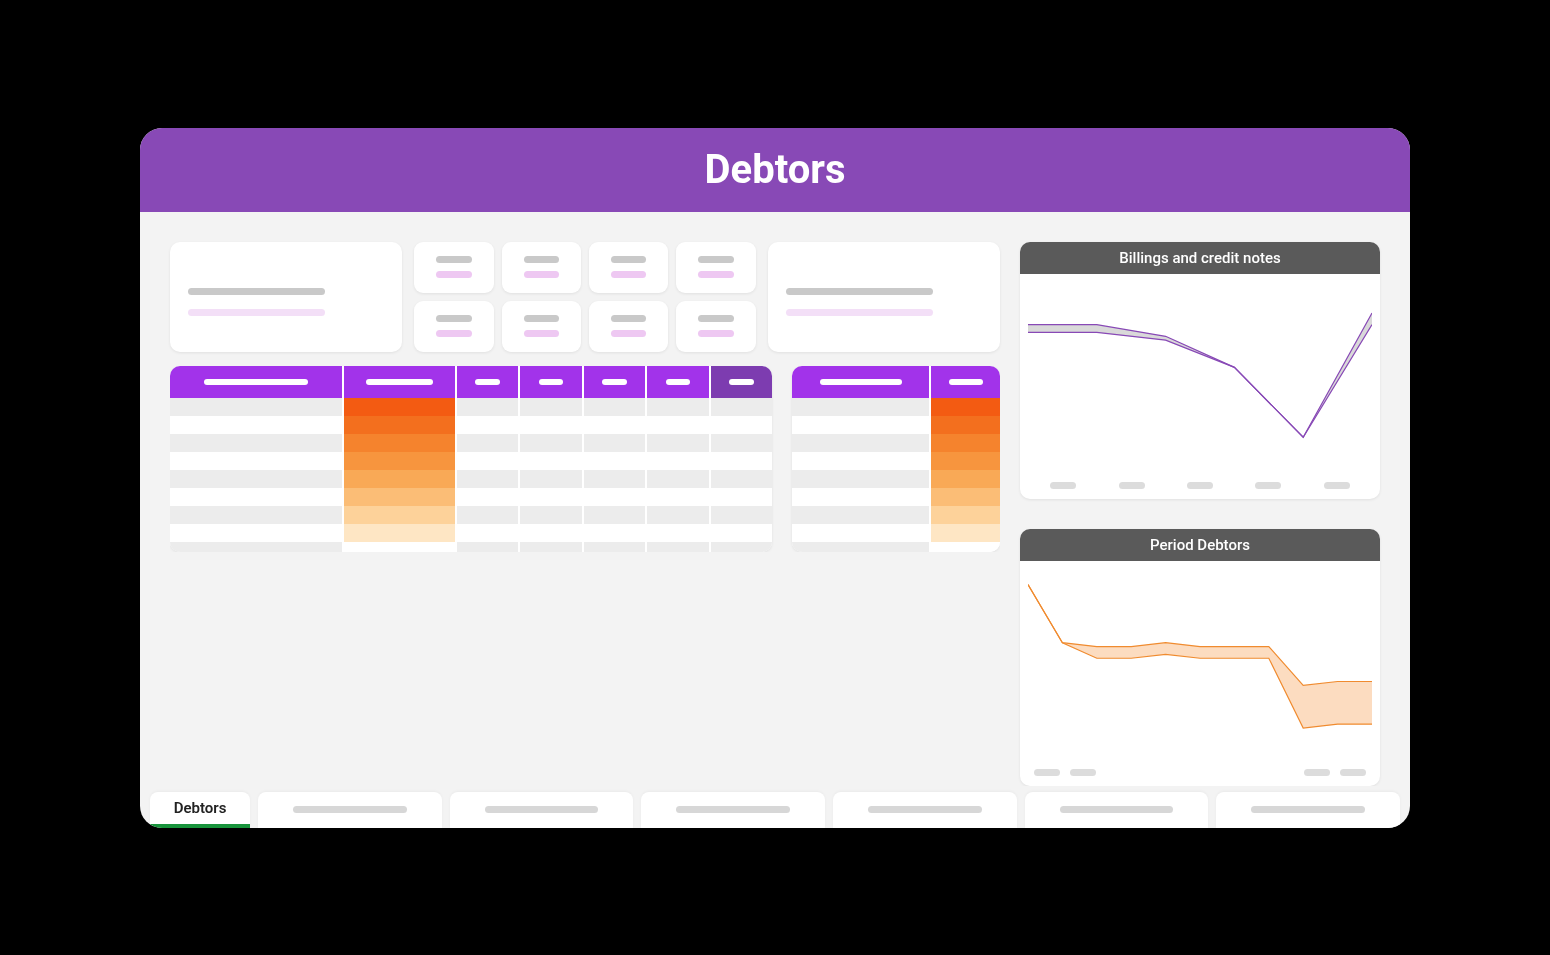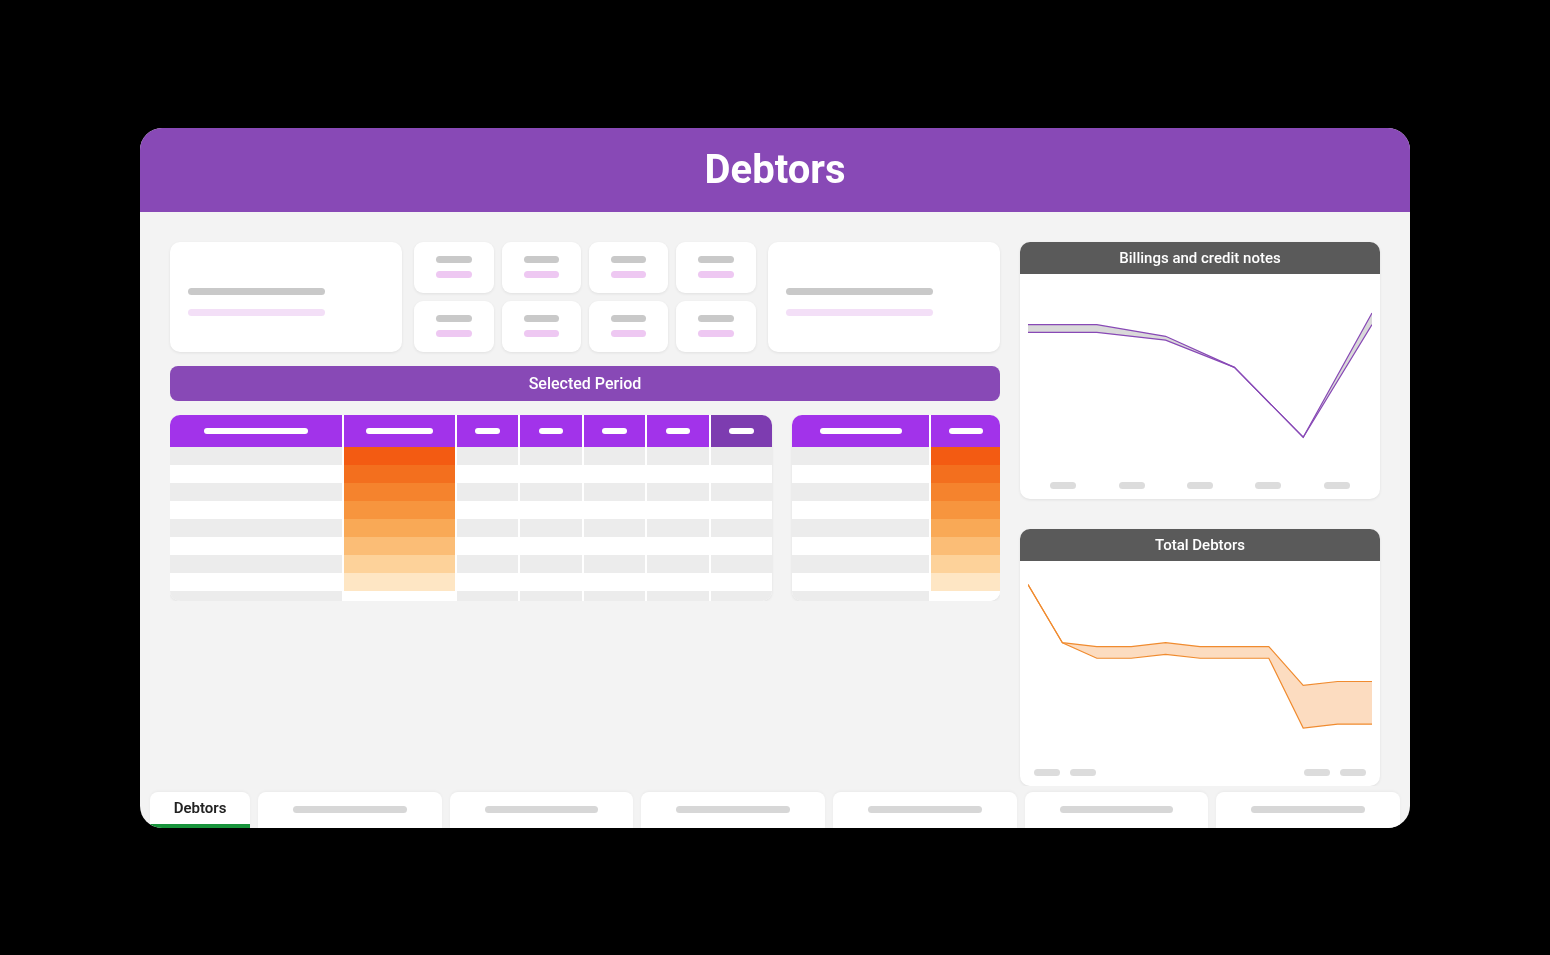--- a/index.html
+++ b/index.html
@@ -260,23 +260,20 @@
               <div class="ph gray center" style="width:60%"></div>
               <div class="ph pink center" style="width:60%"></div>
             </div>
         </div>
         <div class="card big-card">
           <div class="ph gray" style="width:75%"></div>
           <div class="ph purple" style="width:75%"></div>
         </div>
       </div>
 
-      <div class="section-header">
-        <span>Selected Period</span>
-      </div>
 
       <div class="tables-row">
 
         <div class="tbl wide">
           <div class="thead">
             <div class="th col0">
                 <div class="ph"></div>
               </div>
             <div class="th col1">
                 <div class="ph"></div>
@@ -451,21 +448,21 @@
           <div class="ph"></div>
           <div class="ph"></div>
           <div class="ph"></div>
           <div class="ph"></div>
           <div class="ph"></div>
         </div>
       </div>
 
       <div class="chart-card" style="flex:1">
         <div class="chart-title">
-          <span>Total Debtors</span>
+          <span>Period Debtors</span>
         </div>
         <div class="chart-body">
           <svg id="svg-debtors" viewBox="0 0 100 60" preserveAspectRatio="none" style="position:absolute;inset:8px 8px 0 8px;width:calc(100% - 16px);height:calc(100% - 8px)">
               <path d="M0,4.799999999999997 L10,22.799999999999997 L20,24 L30,24 L40,22.799999999999997 L50,24 L60,24 L70,24 L80,36 L90,34.8 L100,34.8 L100,48 L90,48 L80,49.2 L70,27.599999999999994 L60,27.599999999999994 L50,27.599999999999994 L40,26.4 L30,27.599999999999994 L20,27.599999999999994 L10,22.799999999999997 L0,4.799999999999997 Z" fill="#fcdcc0" stroke="none"></path>
               <path d="M0,4.799999999999997 L10,22.799999999999997 L20,24 L30,24 L40,22.799999999999997 L50,24 L60,24 L70,24 L80,36 L90,34.8 L100,34.8" fill="none" stroke="#f08b2f" stroke-width="1.2" vector-effect="non-scaling-stroke"></path>
               <path d="M0,4.799999999999997 L10,22.799999999999997 L20,27.599999999999994 L30,27.599999999999994 L40,26.4 L50,27.599999999999994 L60,27.599999999999994 L70,27.599999999999994 L80,49.2 L90,48 L100,48" fill="none" stroke="#f08b2f" stroke-width="1.2" vector-effect="non-scaling-stroke"></path>
             </svg>
         </div>
         <div class="chart-labels ends">
           <div class="ph"></div>

